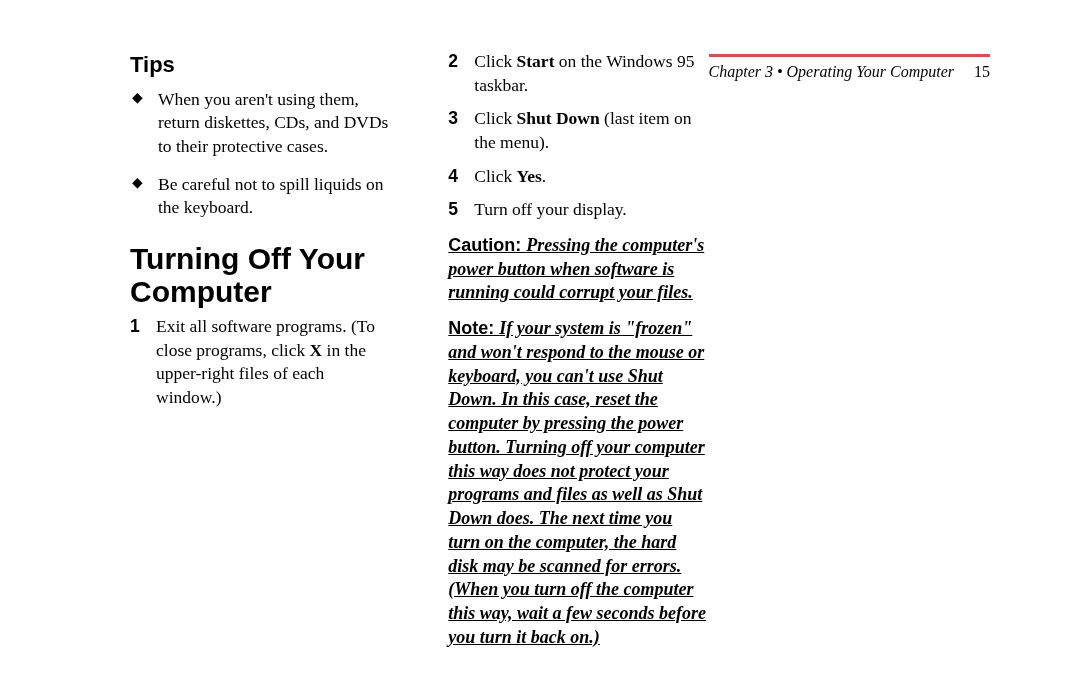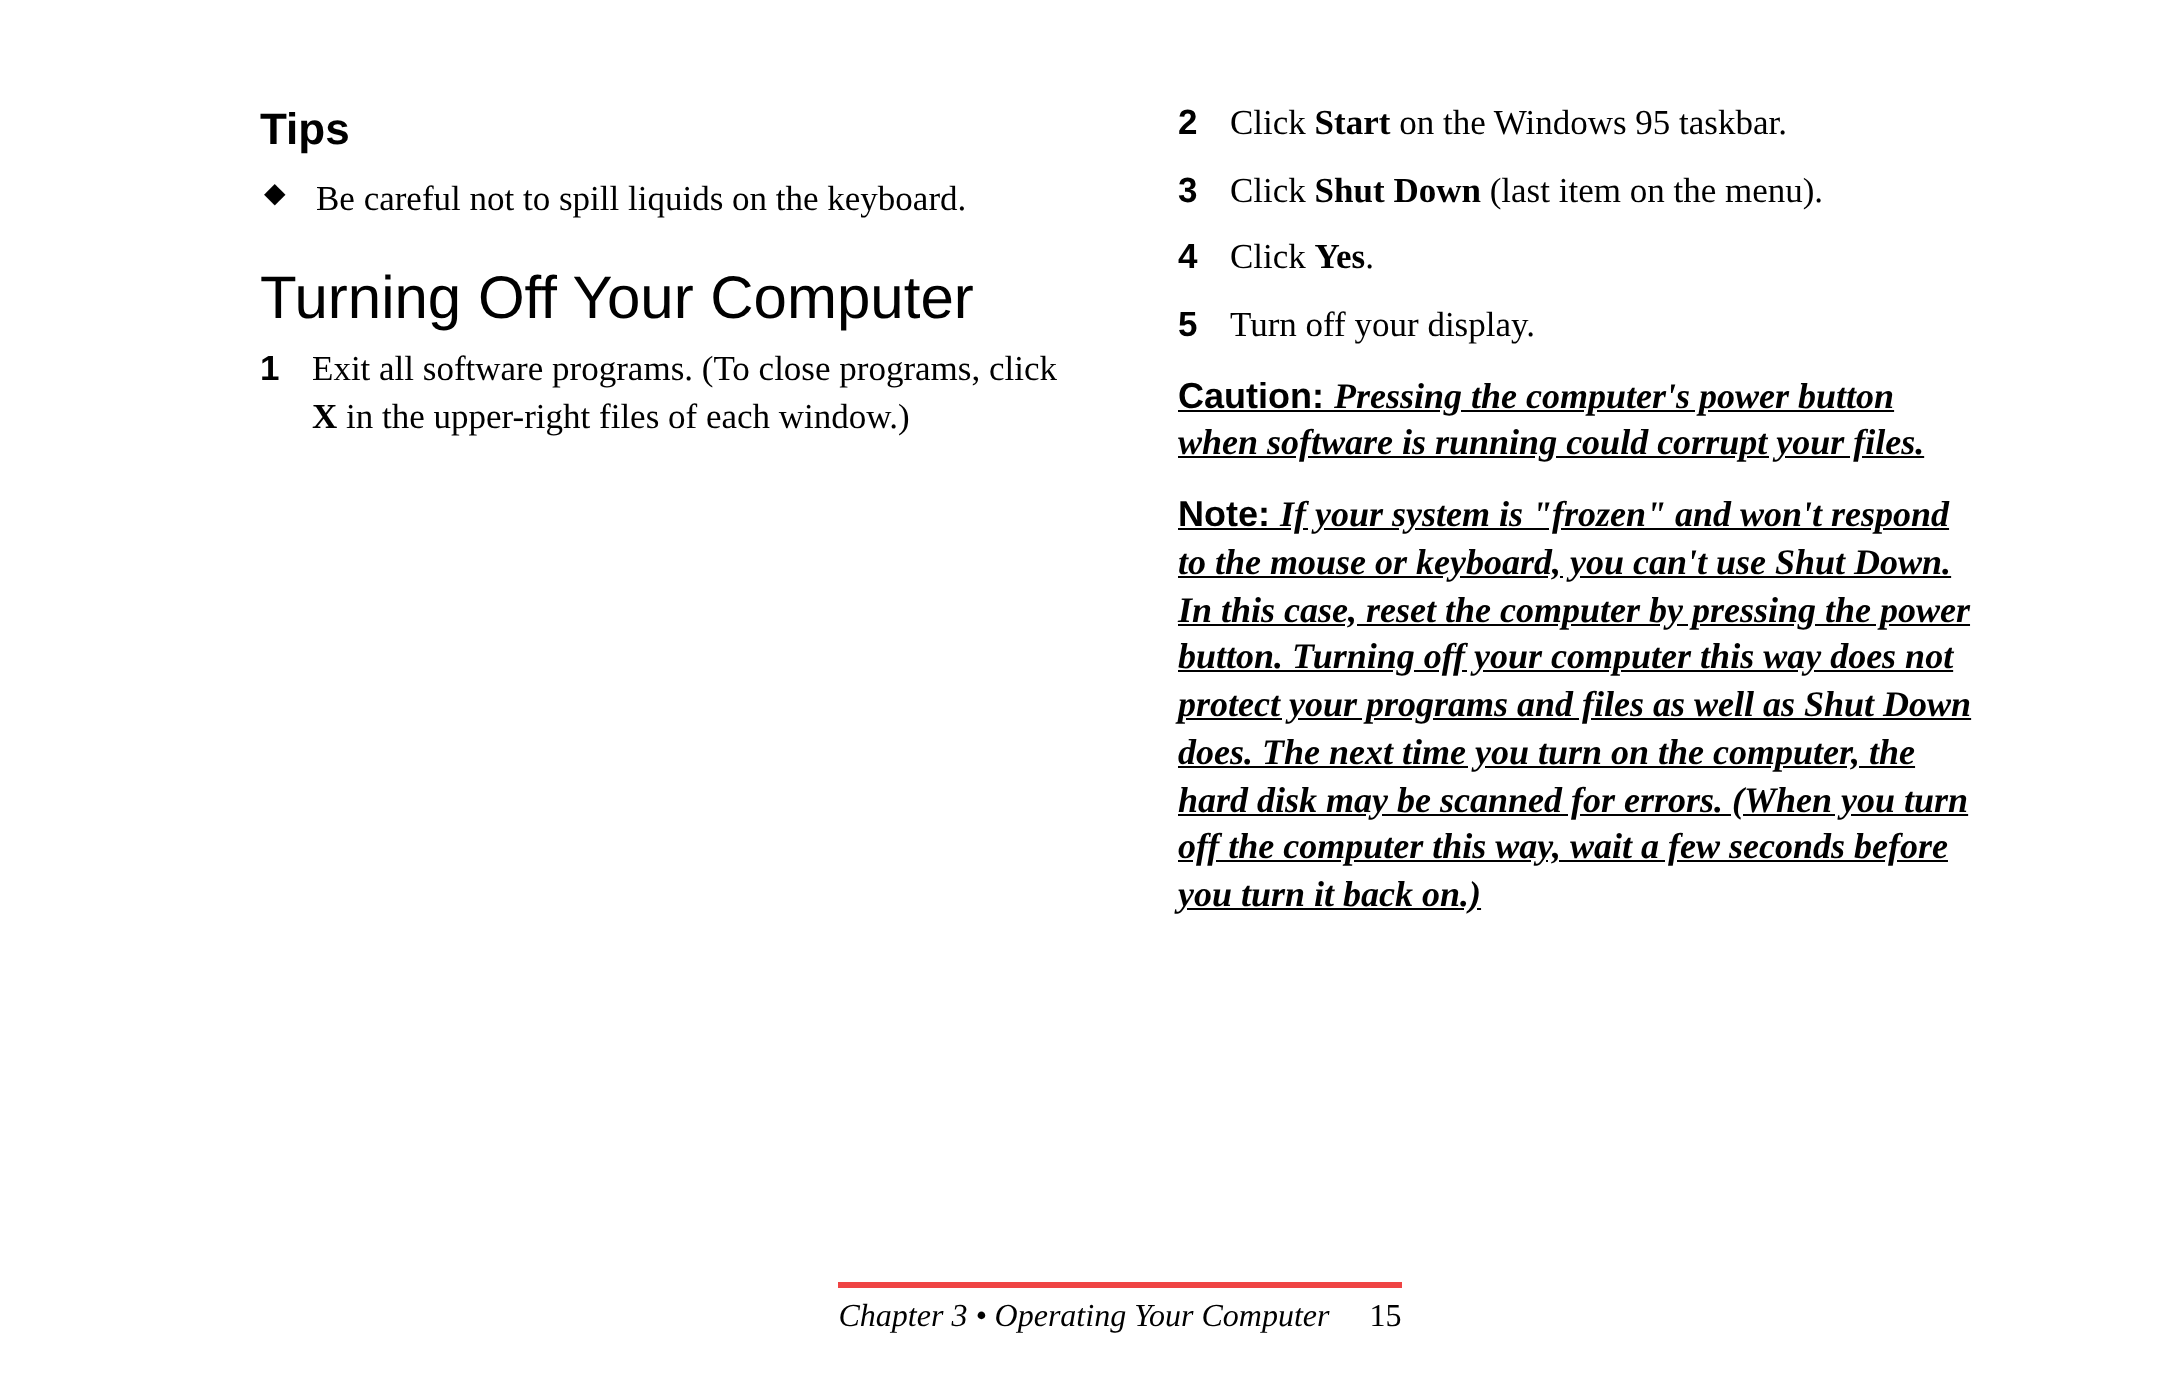--- a/index.html
+++ b/index.html
@@ -9,22 +9,21 @@
     font-family: "Palatino Linotype", Palatino, "Book Antiqua", Georgia, serif;
     color: #000;
   }
   .page {
     width: 1080px;
     height: 698px;
     box-sizing: border-box;
     padding: 50px 90px 30px 130px;
     position: relative;
     display: flex;
-    flex-direction: column;
-    align-items: center;
+    flex-direction: row;
   }
   .columns {
     flex: 1;
     display: flex;
     gap: 58px;
   }
   .col {
     flex: 1;
     font-size: 17.5px;
     line-height: 1.35;
@@ -47,21 +46,21 @@
   }
   ul.bullets li::before {
     content: "◆";
     position: absolute;
     left: 2px;
     top: 1px;
     font-size: 14px;
   }
   h1.section {
     font-family: "Arial Black", Arial, sans-serif;
-    font-weight: 400;
+    font-weight: 700;
     font-size: 30px;
     line-height: 1.12;
     margin: 18px 0 6px 0;
   }
   p.intro {
     margin: 6px 0 14px 0;
   }
   .step {
     display: flex;
     margin-bottom: 10px;
@@ -107,20 +106,21 @@
 </style>
 </head>
 <body>
 
 <div class="page">
   <div class="columns">
 
     <div class="col">
       <h2 class="tips">Tips</h2>
       <ul class="bullets">
+        <li>When you aren't using them, return diskettes, CDs, and DVDs to their protective cases.</li>
         <li>Be careful not to spill liquids on the keyboard.</li>
       </ul>
 
       <h1 class="section">Turning Off Your Computer</h1>
 
       <div class="step">
         <div class="num">1</div>
         <div class="txt">
           <span>Exit all software programs. (To close programs, click </span><span class="bold">X</span><span> in the upper-right files of each window.)</span>
         </div>

